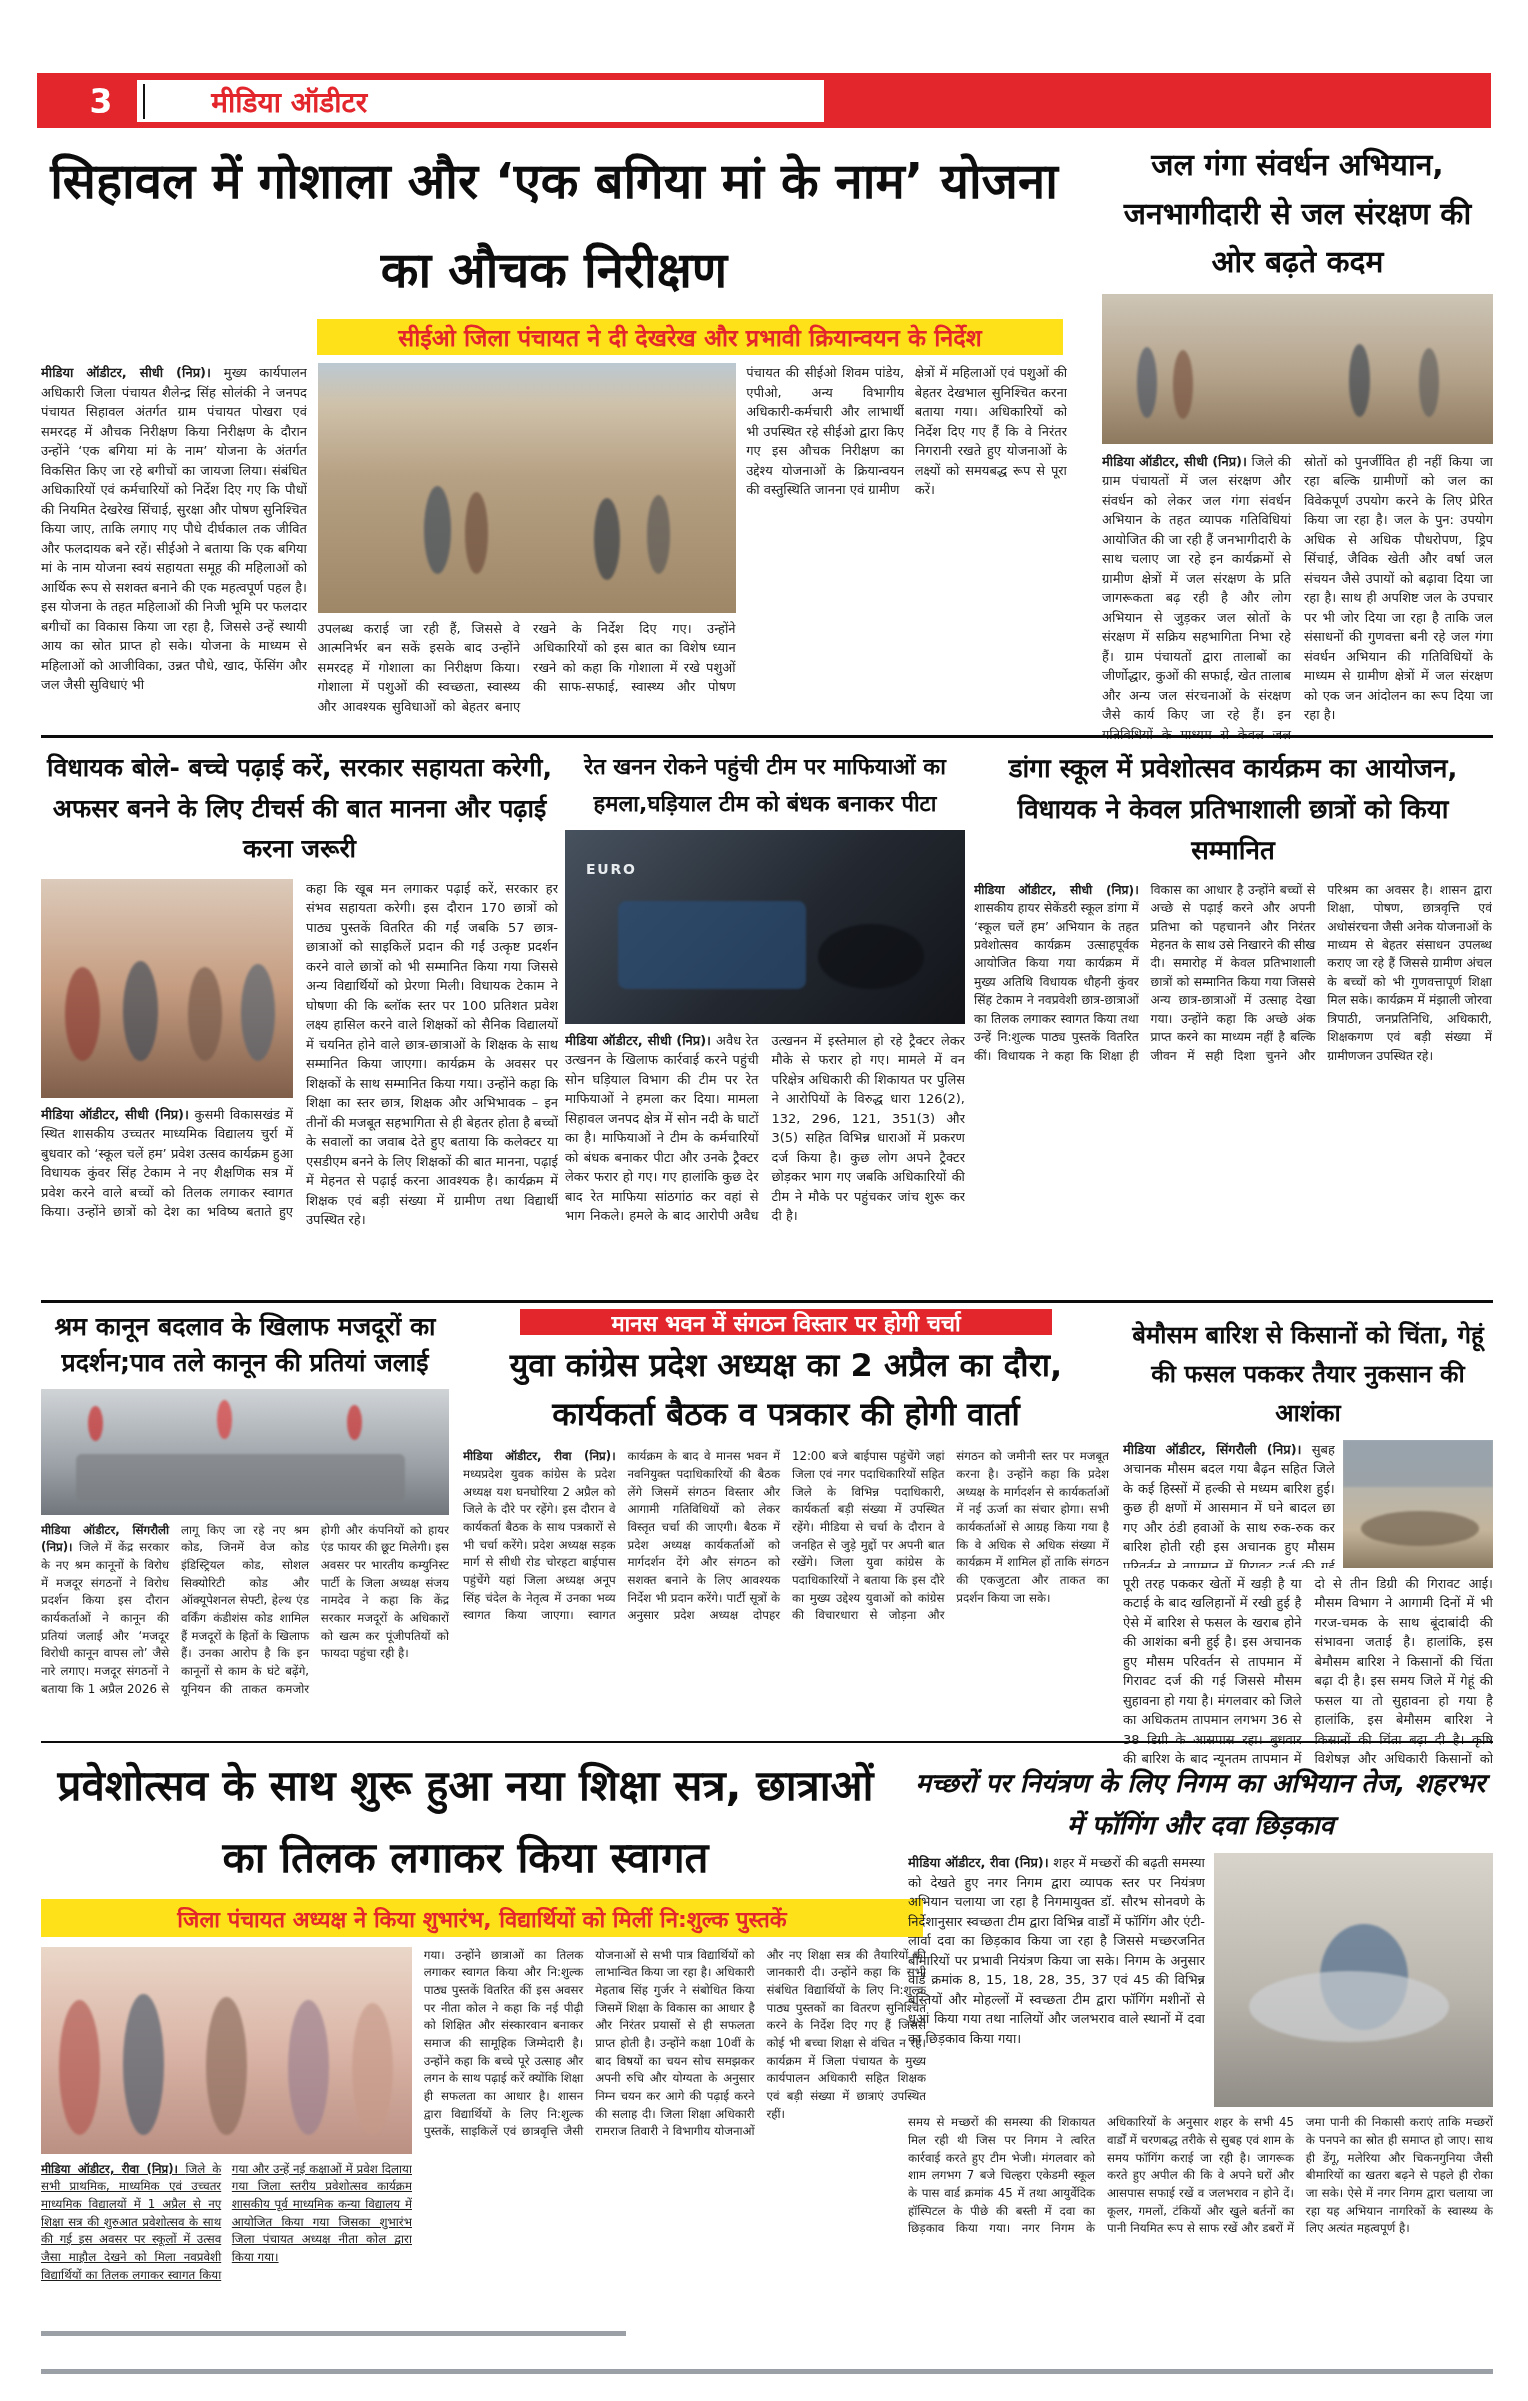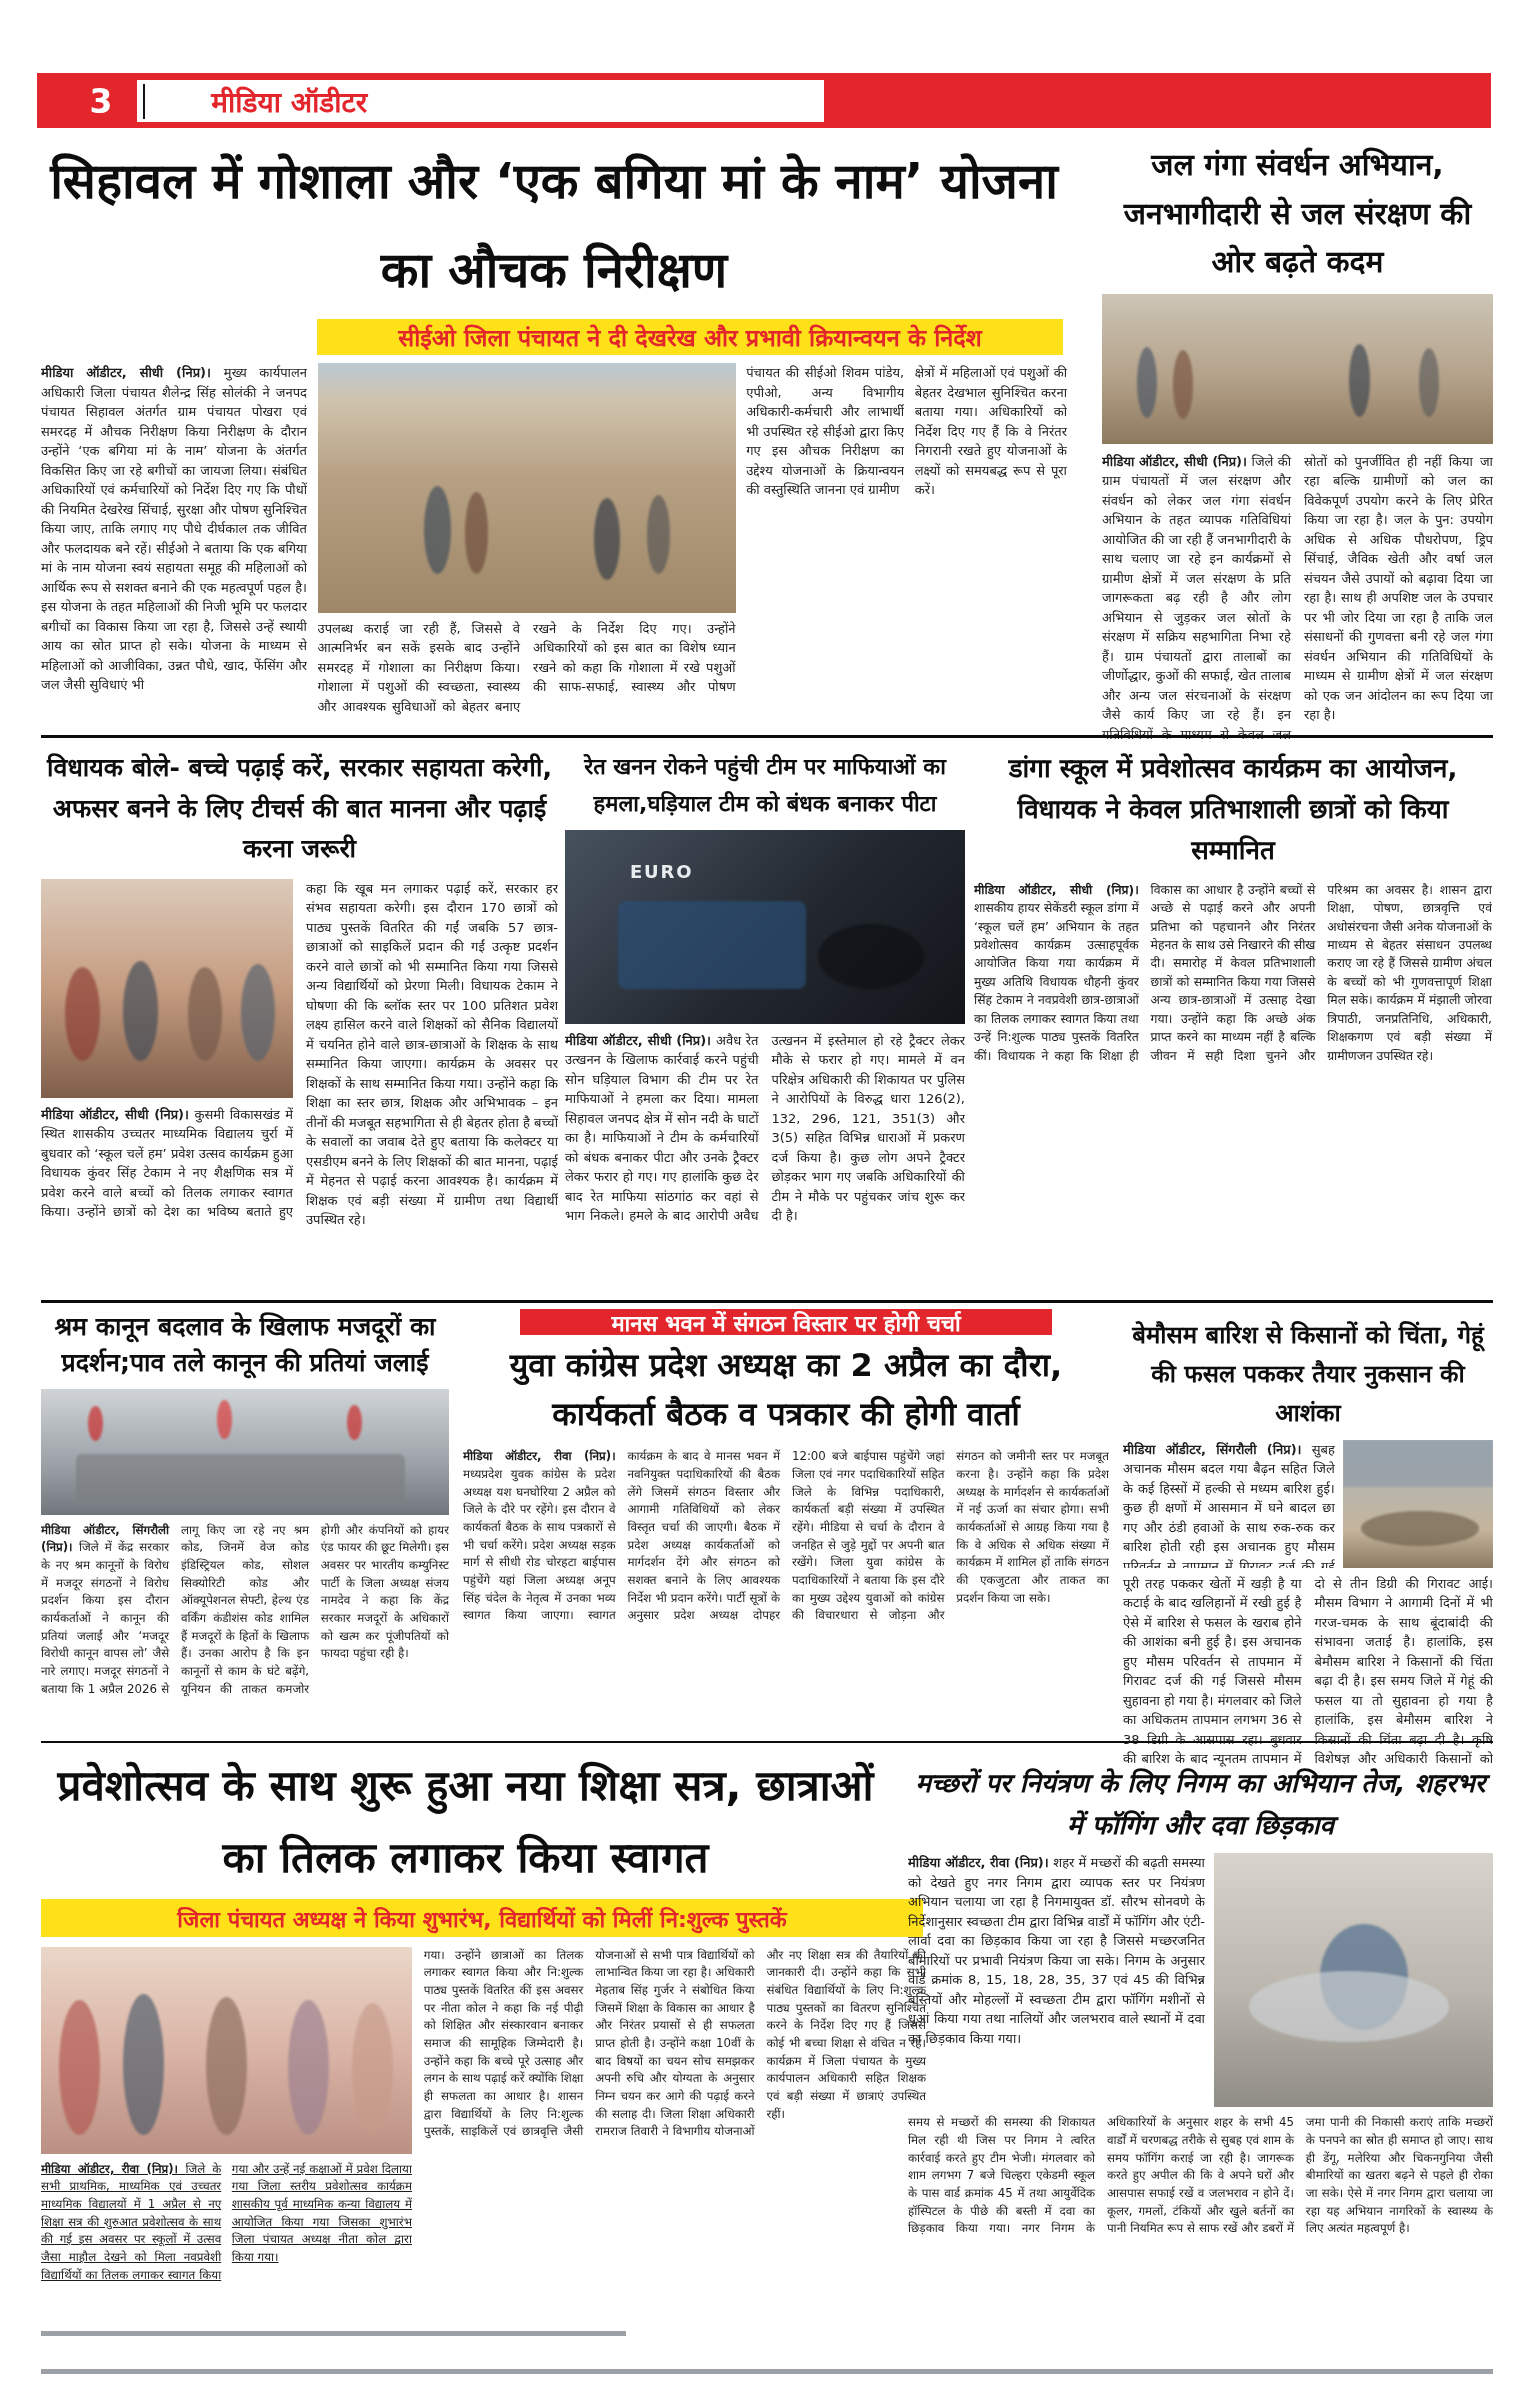--- a/index.html
+++ b/index.html
@@ -34,21 +34,21 @@
   
   .ph-goshala{background:linear-gradient(180deg,#bcc9d2 0%,#cfc2ab 16%,#b7a184 45%,#9e8767 100%);}
   .ph-jal{background:linear-gradient(180deg,#cdc5b6 0%,#b4a28a 55%,#8d795e 100%);}
   .ph-vidhayak{background:linear-gradient(180deg,#dccaba 0%,#c59c80 50%,#7f5e4a 100%);}
   .ph-ret{background:linear-gradient(135deg,#47525f 0%,#232830 55%,#121419 100%);}
   .ph-shram{background:linear-gradient(180deg,#d0d4d7 0%,#9ba1a7 60%,#70767b 100%);}
   .ph-barish{background:linear-gradient(180deg,#aab5be 0%,#c4b59c 70%,#8c7b63 100%);}
   .ph-pravesh{background:linear-gradient(180deg,#ead7c8 0%,#dab4a6 50%,#ba9083 100%);}
   .ph-machhar{background:linear-gradient(180deg,#d8d4cc 0%,#bab5ad 55%,#908d86 100%);}
   .blob{position:absolute;border-radius:50%;filter:blur(1.2px);opacity:.65;}
-  .euro{position:absolute;left:21px;top:31px;color:#e8ecef;font-weight:800;font-size:18px;letter-spacing:1.8px;margin-left:44px;}
+  .euro{position:absolute;left:21px;top:31px;color:#e8ecef;font-weight:800;font-size:14px;letter-spacing:1.8px;}
   
   #secA{left:41px;top:137px;width:1026px;}
   #secA .hl{font-size:49px;line-height:1.82;text-align:center;}
   #kickA{margin:3.5px 0 0 276px;width:746px;height:36px;font-size:23.5px;}
   #bodyA{display:flex;gap:10.6px;margin-top:8.2px;height:363px;}
   #colA1{width:266px;}
   #midA{width:418px;display:flex;flex-direction:column;gap:5.9px;}
   #phA{height:250px;}
   #colA3{width:158px;}
   #colA4{flex:1;}

